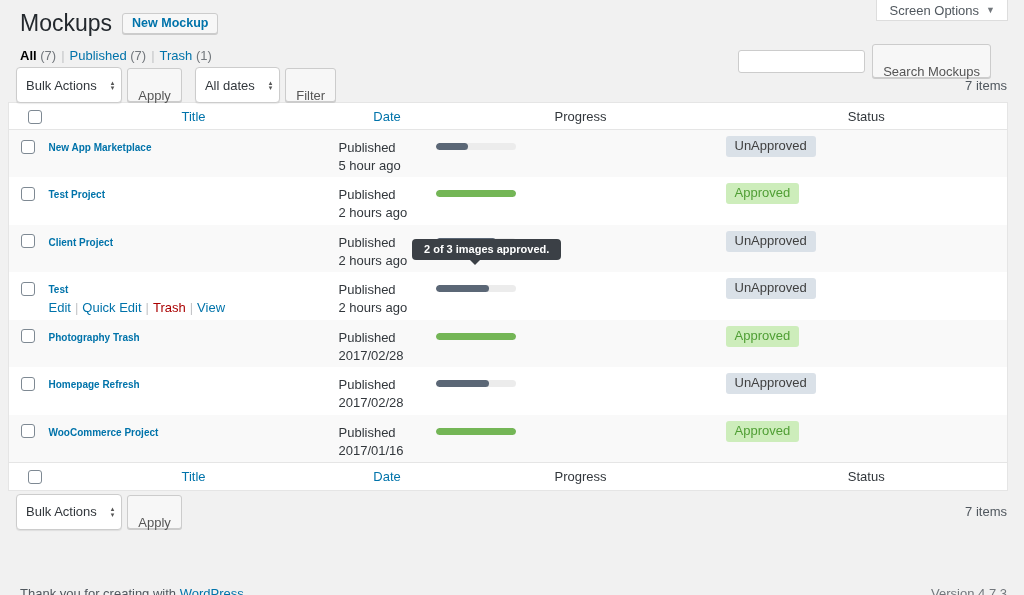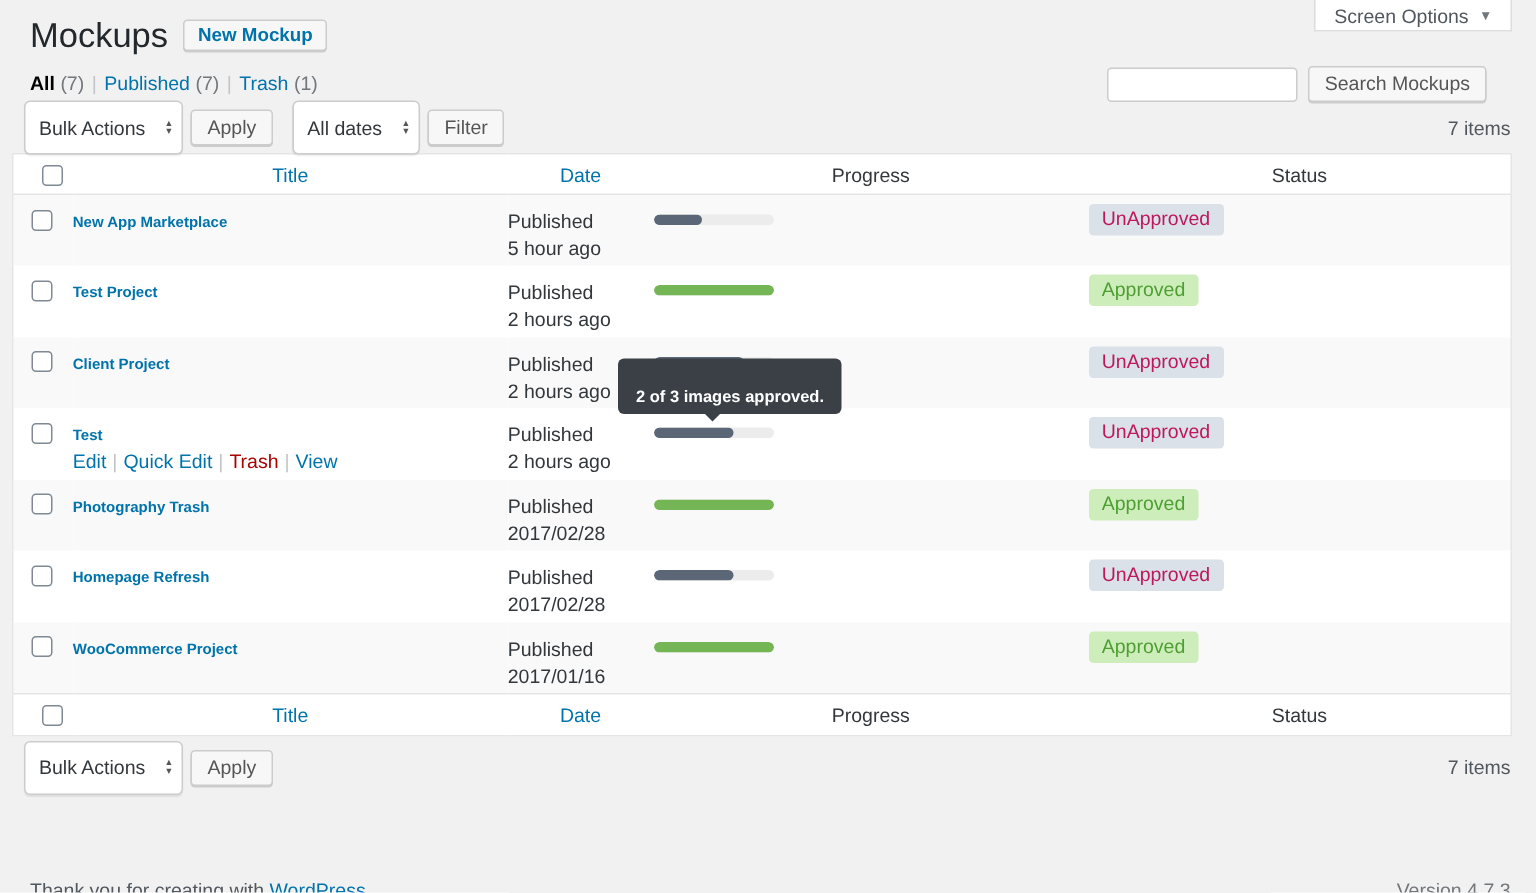--- a/index.html
+++ b/index.html
@@ -43,21 +43,21 @@
   .subsubsub .count { color: #72777c; font-weight: 400; }
   .subsubsub .sep { color: #c3c4c7; margin: 0 5px; }
   .search-box { display: flex; align-items: center; gap: 7px; }
   .search-input {
     width: 127px; height: 23px; border: 1px solid #ccc; border-radius: 3px;
     background: #fff; padding: 0 6px; font-family: inherit; font-size: 13px;
   }
   .button {
     background: #f7f7f7; border: 1px solid #ccc; border-radius: 3px;
     box-shadow: 0 1px 0 #ccc; color: #555; font-size: 13px;
-    height: 24px; line-height: 22px; padding: 0 10px; cursor: pointer;
+    height: 24px; line-height: 22px; padding: 16px 10px; cursor: pointer;
     font-family: inherit; display: inline-block;
   }
 
   
   .tablenav { display: flex; justify-content: space-between; align-items: center; margin: 3px 0 4px 8px; height: 26px; }
   .controls { display: flex; align-items: center; gap: 5px; }
   .wp-select {
     background: #fff; border: 1px solid #ccc; border-radius: 4px;
     height: 36px; padding: 0 7px 0 9px;
     display: flex; align-items: center; gap: 14px;
@@ -97,29 +97,29 @@
   .row-actions a.danger { color: #a00; }
   td.date-cell { padding-top: 9px; line-height: 18px; color: #32373c; }
   td.progress-cell { padding-top: 13px; }
   .bar { width: 80px; height: 7px; background: #ececec; border-radius: 4px; overflow: hidden; }
   .bar-fill { height: 7px; border-radius: 4px; }
   td.status-cell { padding-top: 6px; }
   .badge {
     display: inline-block; padding: 2px 9px 3px; border-radius: 3px;
     font-size: 13px; line-height: 16px;
   }
-  .badge.unapproved { background: #dae1e8; color: #be185d; }
+  .badge.unapproved { background: #dae1e8; color: #404040; }
   .badge.approved { background: #cdedbb; color: #4f9e34; }
 
   
   .tooltip {
     position: absolute; left: 412px; top: 239px;
     background: #3b4046; color: #fff;
     font-size: 11px; font-weight: 700;
-    padding: 20px 12px 5px; border-radius: 4px;
+    padding: 4px 12px 5px; border-radius: 4px;
     white-space: nowrap; z-index: 5;
   }
   .tooltip::after {
     content: ""; position: absolute; left: 58px; top: 100%;
     border: 5px solid transparent; border-top-color: #3b4046;
   }
 
   
   .tablenav.bottom { margin-top: 8px; height: 26px; }
 

